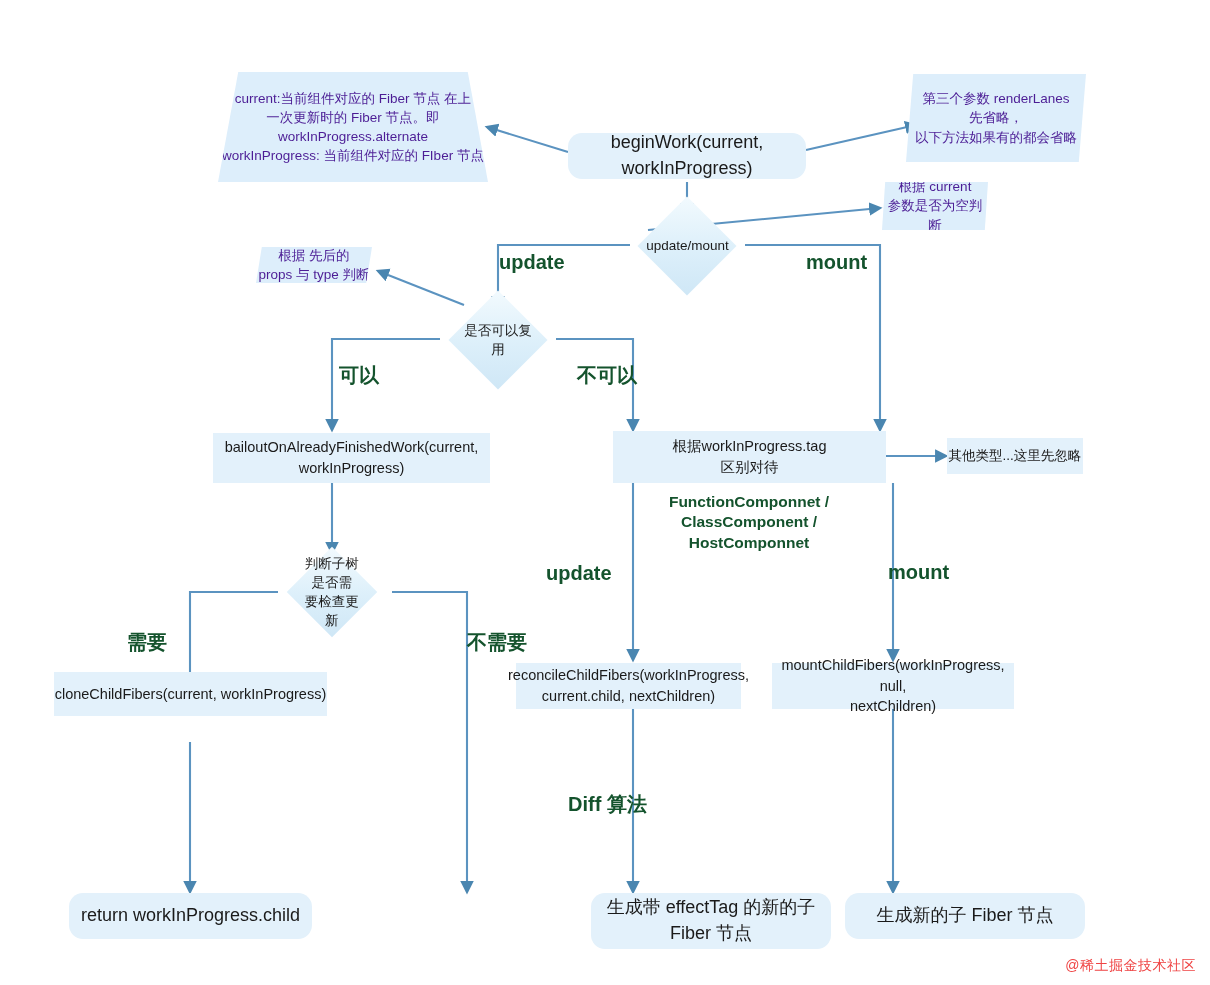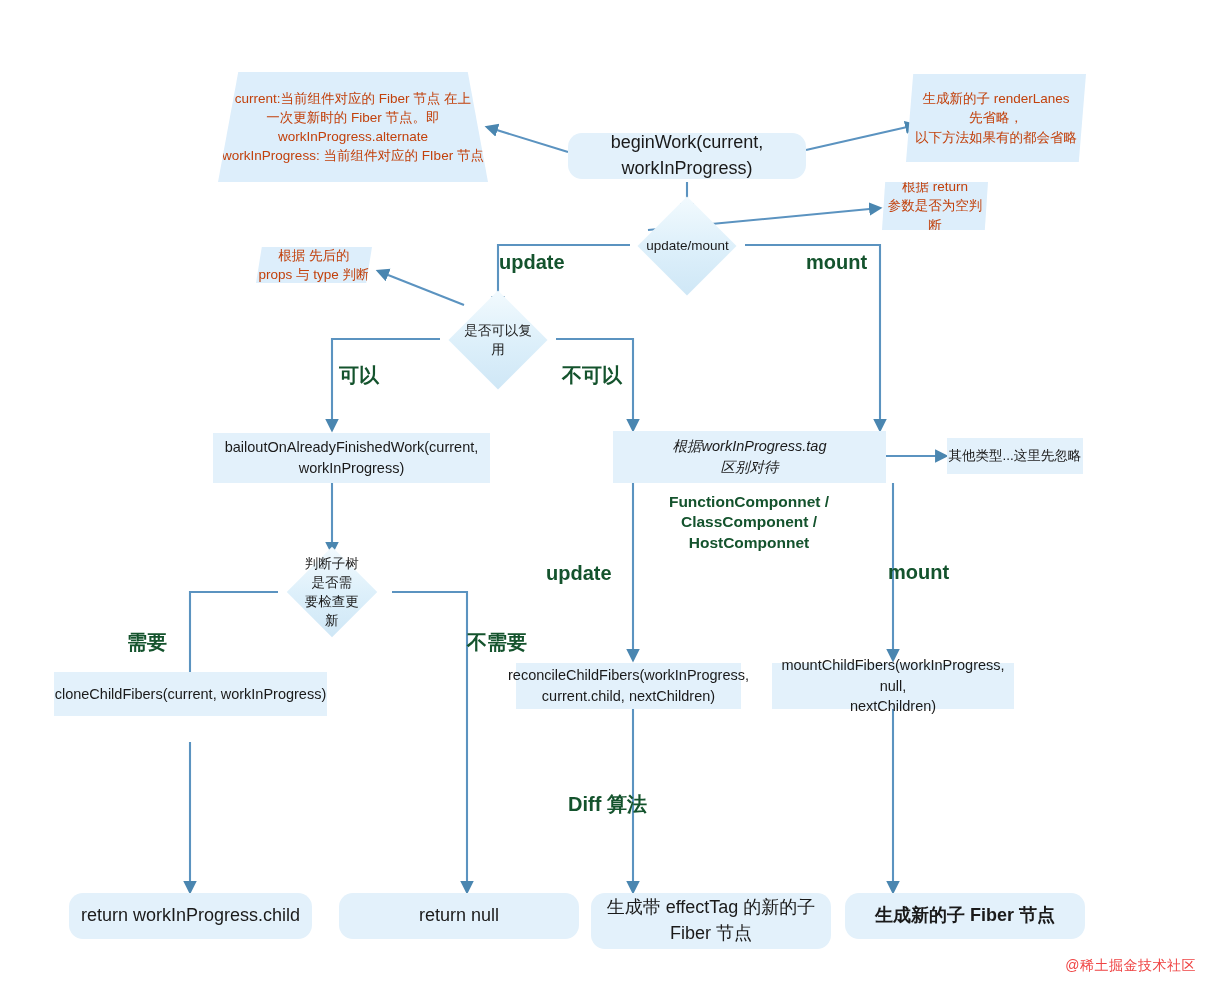--- a/index.html
+++ b/index.html
@@ -39,21 +39,21 @@
   
   .rect {
     background: #e3f1fb;
     font-size: 14.5px;
   }
   .rect-sm { font-size: 13.5px; }
   
   .trap {
     background: #ddeefb;
     font-size: 13.5px;
-    color: #c2410c;
+    color: #4c1d95;
   }
   .trap-wide {
     clip-path: polygon(7.5% 0%, 92.5% 0%, 100% 100%, 0% 100%);
   }
   .trap-r {
     clip-path: polygon(4% 0%, 100% 0%, 96% 100%, 0% 100%);
   }
   .trap-l {
     clip-path: polygon(5% 0%, 100% 0%, 95% 100%, 0% 100%);
   }
@@ -147,27 +147,27 @@
   </svg>
 
   <div class="node trap trap-wide" style="left:218px; top:72px; width:270px; height:110px;">
     <span>current:当前组件对应的 Fiber 节点 在上
 一次更新时的 Fiber 节点。即
 workInProgress.alternate
 workInProgress: 当前组件对应的 FIber 节点</span>
   </div>
 
   <div class="node trap trap-r" style="left:906px; top:74px; width:180px; height:88px;">
-    <span>生成新的子 renderLanes
+    <span>第三个参数 renderLanes
 先省略，
 以下方法如果有的都会省略</span>
   </div>
 
   <div class="node trap trap-s" style="left:882px; top:182px; width:106px; height:48px;">
-    <span>根据 return
+    <span>根据 current
 参数是否为空判断</span>
   </div>
 
   <div class="node trap trap-l" style="left:256px; top:247px; width:116px; height:36px;">
     <span>根据 先后的
 props 与 type 判断</span>
   </div>
 
   <div class="node rounded" style="left:568px; top:133px; width:238px; height:46px;">
     <span>beginWork(current, workInProgress)</span>
@@ -179,21 +179,21 @@
 
   <div class="node diamond" style="left:463px; top:305px; width:70px; height:70px;">
     <span>是否可以复用</span>
   </div>
 
   <div class="node rect" style="left:213px; top:433px; width:277px; height:50px;">
     <span>bailoutOnAlreadyFinishedWork(current,
 workInProgress)</span>
   </div>
 
-  <div class="node rect" style="left:613px; top:431px; width:273px; height:52px;font-style:italic;">
+  <div class="node rect" style="left:613px; top:431px; width:273px; height:52px;">
     <span>根据workInProgress.tag
 区别对待</span>
   </div>
 
   <div class="node rect rect-sm" style="left:947px; top:438px; width:136px; height:36px;">
     <span>其他类型...这里先忽略</span>
   </div>
 
   <div class="node diamond" style="left:300px; top:560px; width:64px; height:64px;">
     <span>判断子树是否需
@@ -211,39 +211,36 @@
 
   <div class="node rect" style="left:772px; top:663px; width:242px; height:46px;">
     <span>mountChildFibers(workInProgress, null,
 nextChildren)</span>
   </div>
 
   <div class="node rounded" style="left:69px; top:893px; width:243px; height:46px;">
     <span>return workInProgress.child</span>
   </div>
 
-  <div class="node rounded" style="left:339px; top:893px; width:240px; height:46px;">
-    <span>return null</span>
-  </div>
 
   <div class="node rounded" style="left:591px; top:893px; width:240px; height:56px;">
     <span>生成带 effectTag 的新的子 Fiber 节点</span>
   </div>
 
-  <div class="node rounded" style="left:845px; top:893px; width:240px; height:46px;font-weight:bold;">
+  <div class="node rounded" style="left:845px; top:893px; width:240px; height:46px;">
     <span>生成新的子 Fiber 节点</span>
   </div>
 
   <div class="elabel" style="left:499px; top:249px; width:100px; text-align:left;">update</div>
 
   <div class="elabel" style="left:806px; top:249px; width:100px; text-align:left;">mount</div>
 
   <div class="elabel" style="left:339px; top:362px; width:70px; text-align:left;">可以</div>
 
-  <div class="elabel" style="left:547px; top:362px; width:90px; text-align:center;">不可以</div>
+  <div class="elabel" style="left:547px; top:362px; width:90px; text-align:right;">不可以</div>
 
   <div class="elabel small" style="left:638px; top:492px; width:222px; text-align:center;">FunctionComponnet /
 ClassComponent /
 HostComponnet</div>
 
   <div class="elabel" style="left:546px; top:560px; width:100px; text-align:left;">update</div>
 
   <div class="elabel" style="left:888px; top:559px; width:100px; text-align:left;">mount</div>
 
   <div class="elabel" style="left:127px; top:629px; width:80px; text-align:left;">需要</div>

